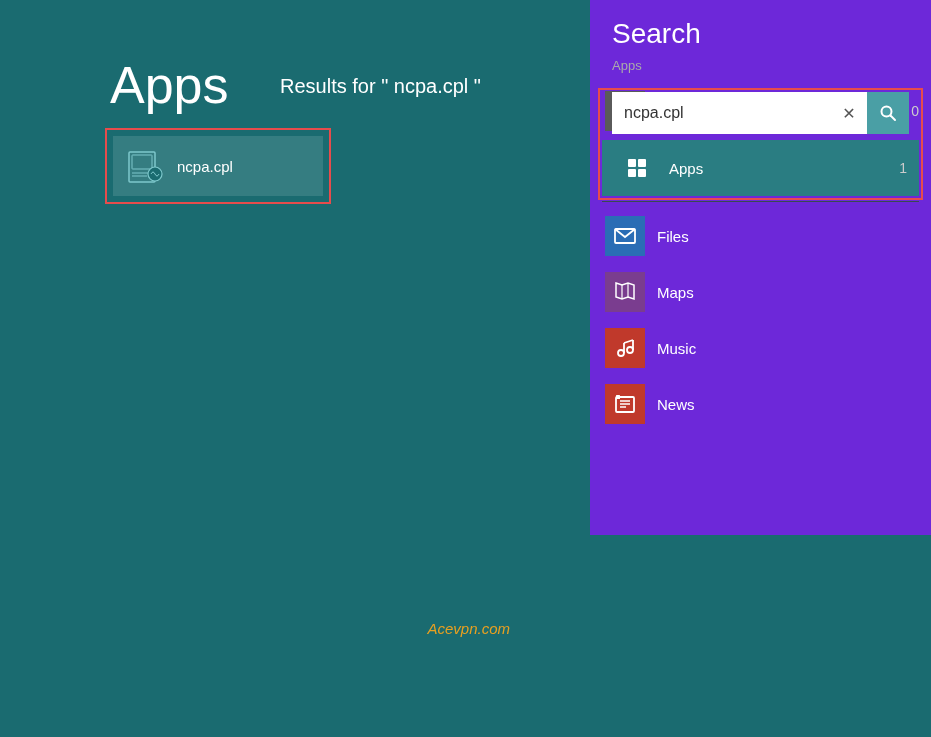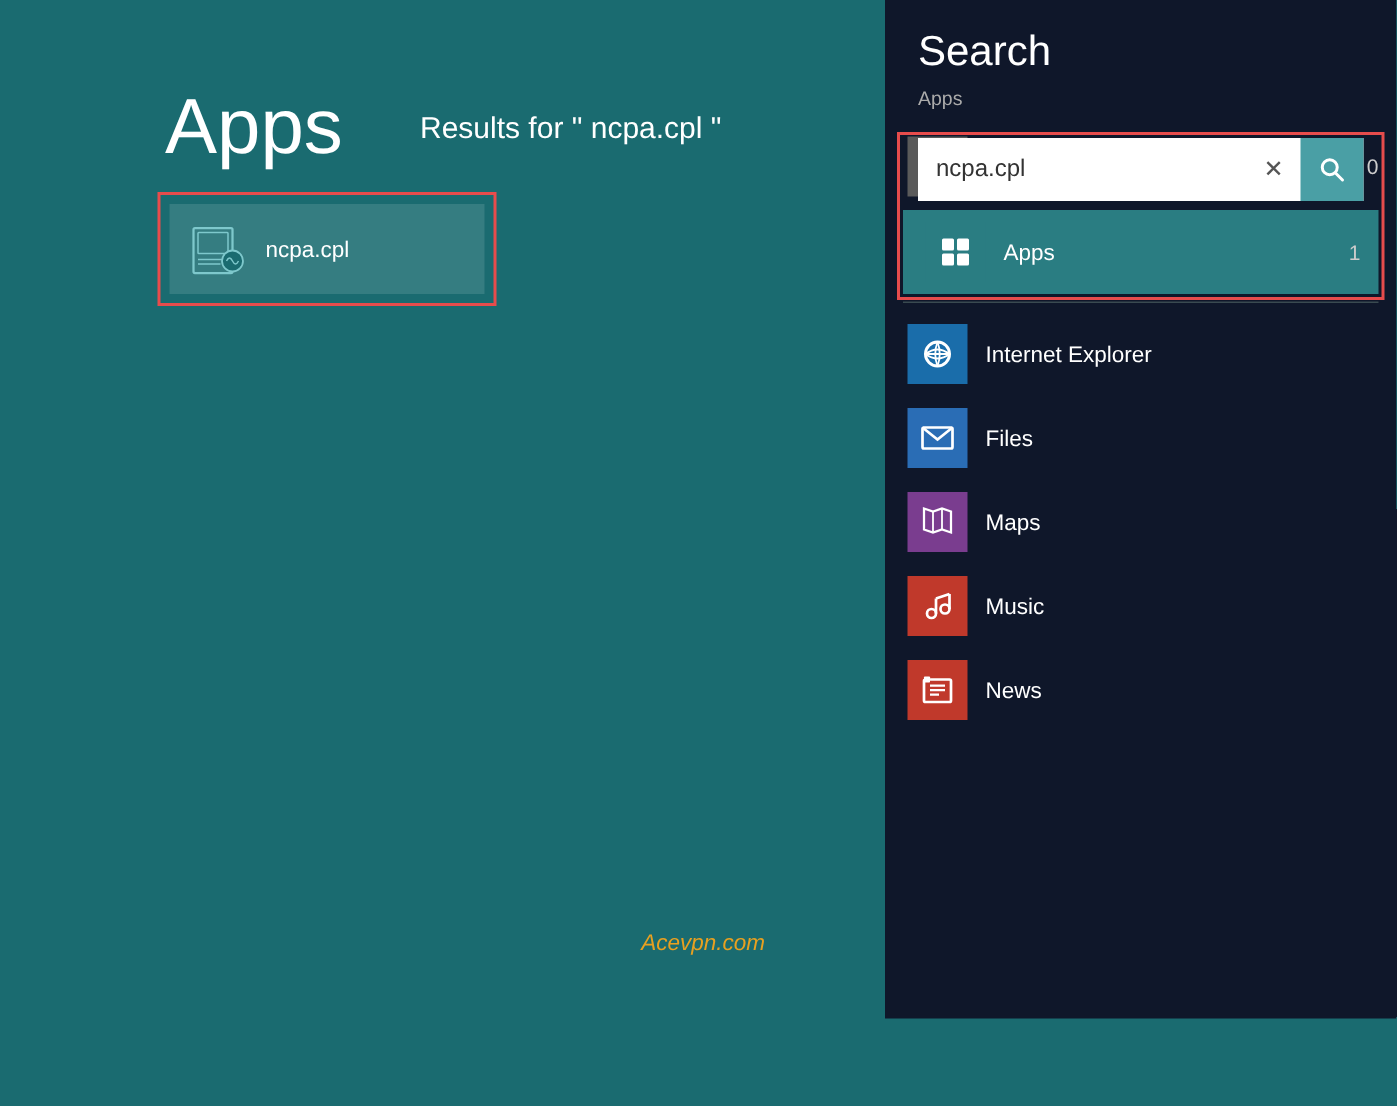--- a/index.html
+++ b/index.html
@@ -88,22 +88,22 @@
       font-style: italic;
       margin-left: 32px;
     }
 
     
     .right-panel {
       position: absolute;
       right: 0;
       top: 0;
       width: 341px;
-      height: 679px;
-      background-color: #0f172a;
+      height: 535px;
+      background-color: #6d28d9;
     }
 
     .search-title {
       color: #ffffff;
       font-size: 28px;
       font-weight: 200;
       padding: 18px 22px 8px 22px;
     }
 
     .search-category-label {
@@ -351,34 +351,20 @@
         </svg>
       </div>
     </div>
     <span class="search-result-name">Files</span>
     <span class="search-result-count">0</span>
   </div>
 
   <div class="divider"></div>
 
 
-  <div class="search-result-row">
-    <div class="search-result-icon">
-      <div class="icon-blue">
-        <svg width="22" height="22" viewBox="0 0 22 22" fill="none">
-          <circle cx="11" cy="11" r="8" stroke="white" stroke-width="2"></circle>
-          <path d="M3 11 Q11 5 19 11 Q11 17 3 11Z" stroke="white" stroke-width="1.2" fill="none"></path>
-          <line x1="3" y1="11" x2="19" y2="11" stroke="white" stroke-width="1.2"></line>
-          <path d="M11 3 Q8 11 11 19" stroke="white" stroke-width="1.2" fill="none"></path>
-          <path d="M11 3 Q14 11 11 19" stroke="white" stroke-width="1.2" fill="none"></path>
-        </svg>
-      </div>
-    </div>
-    <span class="search-result-name">Internet Explorer</span>
-  </div>
 
   <div class="search-result-row">
     <div class="search-result-icon">
       <div class="icon-mail">
         <svg width="22" height="16" viewBox="0 0 22 16" fill="none">
           <rect x="1" y="1" width="20" height="14" rx="1" stroke="white" stroke-width="1.8"></rect>
           <polyline points="1,1 11,9 21,1" stroke="white" stroke-width="1.8" fill="none"></polyline>
         </svg>
       </div>
     </div>

